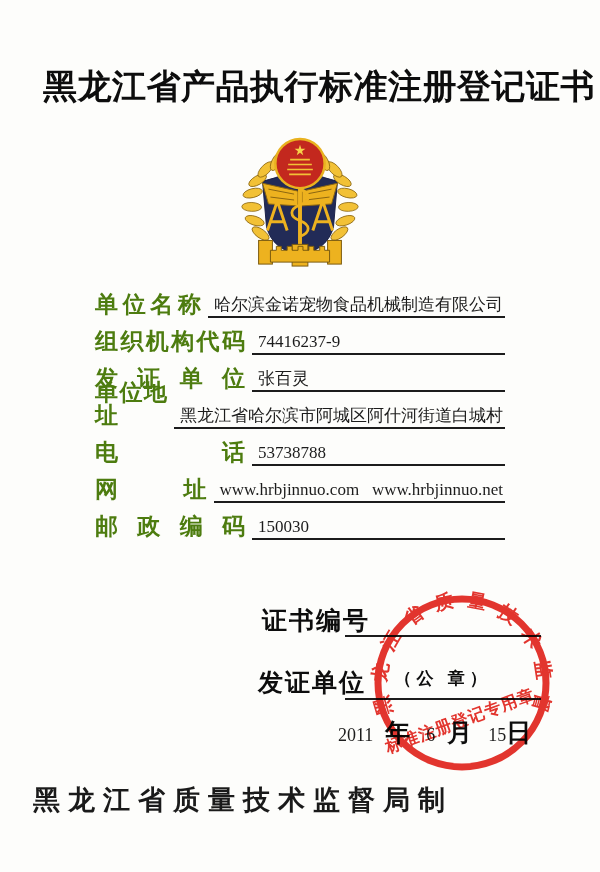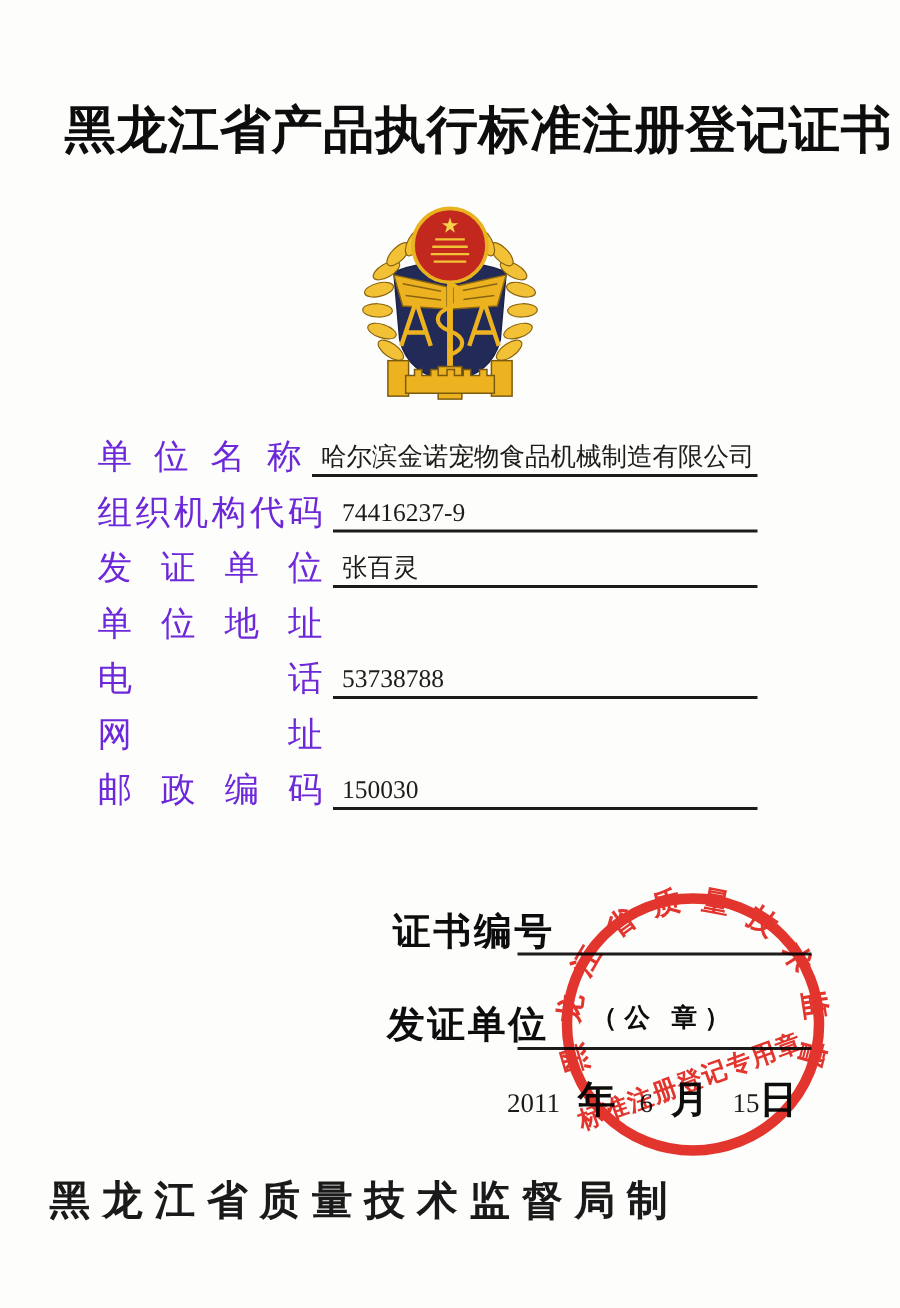--- a/index.html
+++ b/index.html
@@ -14,22 +14,22 @@
     text-align:center; font-size:34px; font-weight:bold; letter-spacing:0.5px;
     color:#0d0d0d;
     margin-left:19px;
   }
   
   #emblem { position:absolute; left:231px; top:132px; width:138px; height:138px; }
   
   #fields { position:absolute; left:65px; top:281px; width:440px; }
   .field-row { display:flex; align-items:flex-end; height:37px; }
   .field-label {
-    width:150px; font-size:23px; font-weight:normal; color:#6d28d9;
-    text-align:justify; text-align-last:justify; margin-bottom:2px; line-height:1;
+    width:150px; font-size:23px; font-weight:bold; color:#4d7c0f;
+    text-align:justify; text-align-last:justify; margin-bottom:2px; line-height:1;margin-left:30px;
   }
   .field-value {
     flex:1; margin-left:7px; border-bottom:2px solid #1c1c1c;
     font-size:17px; line-height:1.15; padding:0 2px 1px 6px;
     white-space:pre; color:#1c1c1c;
   }
   
   .big-label { position:absolute; font-size:25px; font-weight:bold; letter-spacing:2px; color:#0d0d0d; }
   .blank-line { position:absolute; width:196px; height:2px; background:#1c1c1c; }
   #issuer-value {
@@ -121,27 +121,29 @@
     <div class="field-row">
       <div class="field-label">组织机构代码</div>
       <div class="field-value">74416237-9</div>
     </div>
     <div class="field-row">
       <div class="field-label">发证单位</div>
       <div class="field-value">张百灵</div>
     </div>
     <div class="field-row">
       <div class="field-label">单位地址</div>
+      <div class="field-value">黑龙江省哈尔滨市阿城区阿什河街道白城村</div>
     </div>
     <div class="field-row">
       <div class="field-label">电话</div>
       <div class="field-value">53738788</div>
     </div>
     <div class="field-row">
       <div class="field-label">网址</div>
+      <div class="field-value">www.hrbjinnuo.com   www.hrbjinnuo.net</div>
     </div>
     <div class="field-row">
       <div class="field-label">邮政编码</div>
       <div class="field-value">150030</div>
     </div>
   </div>
 
   <div class="big-label" style="left:262px; top:604px;">证书编号</div>
   <div class="blank-line" style="left:345px; top:635px;"></div>
 

